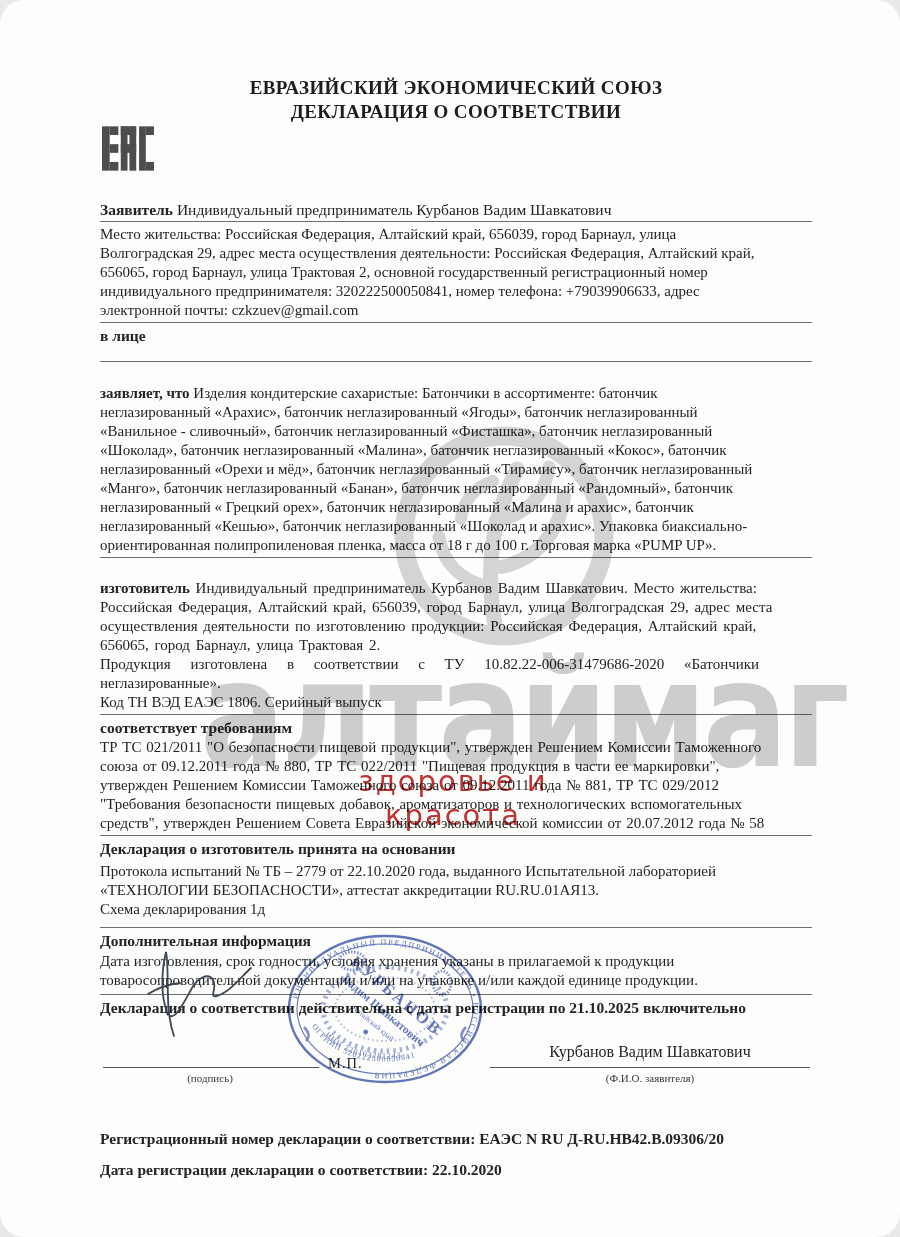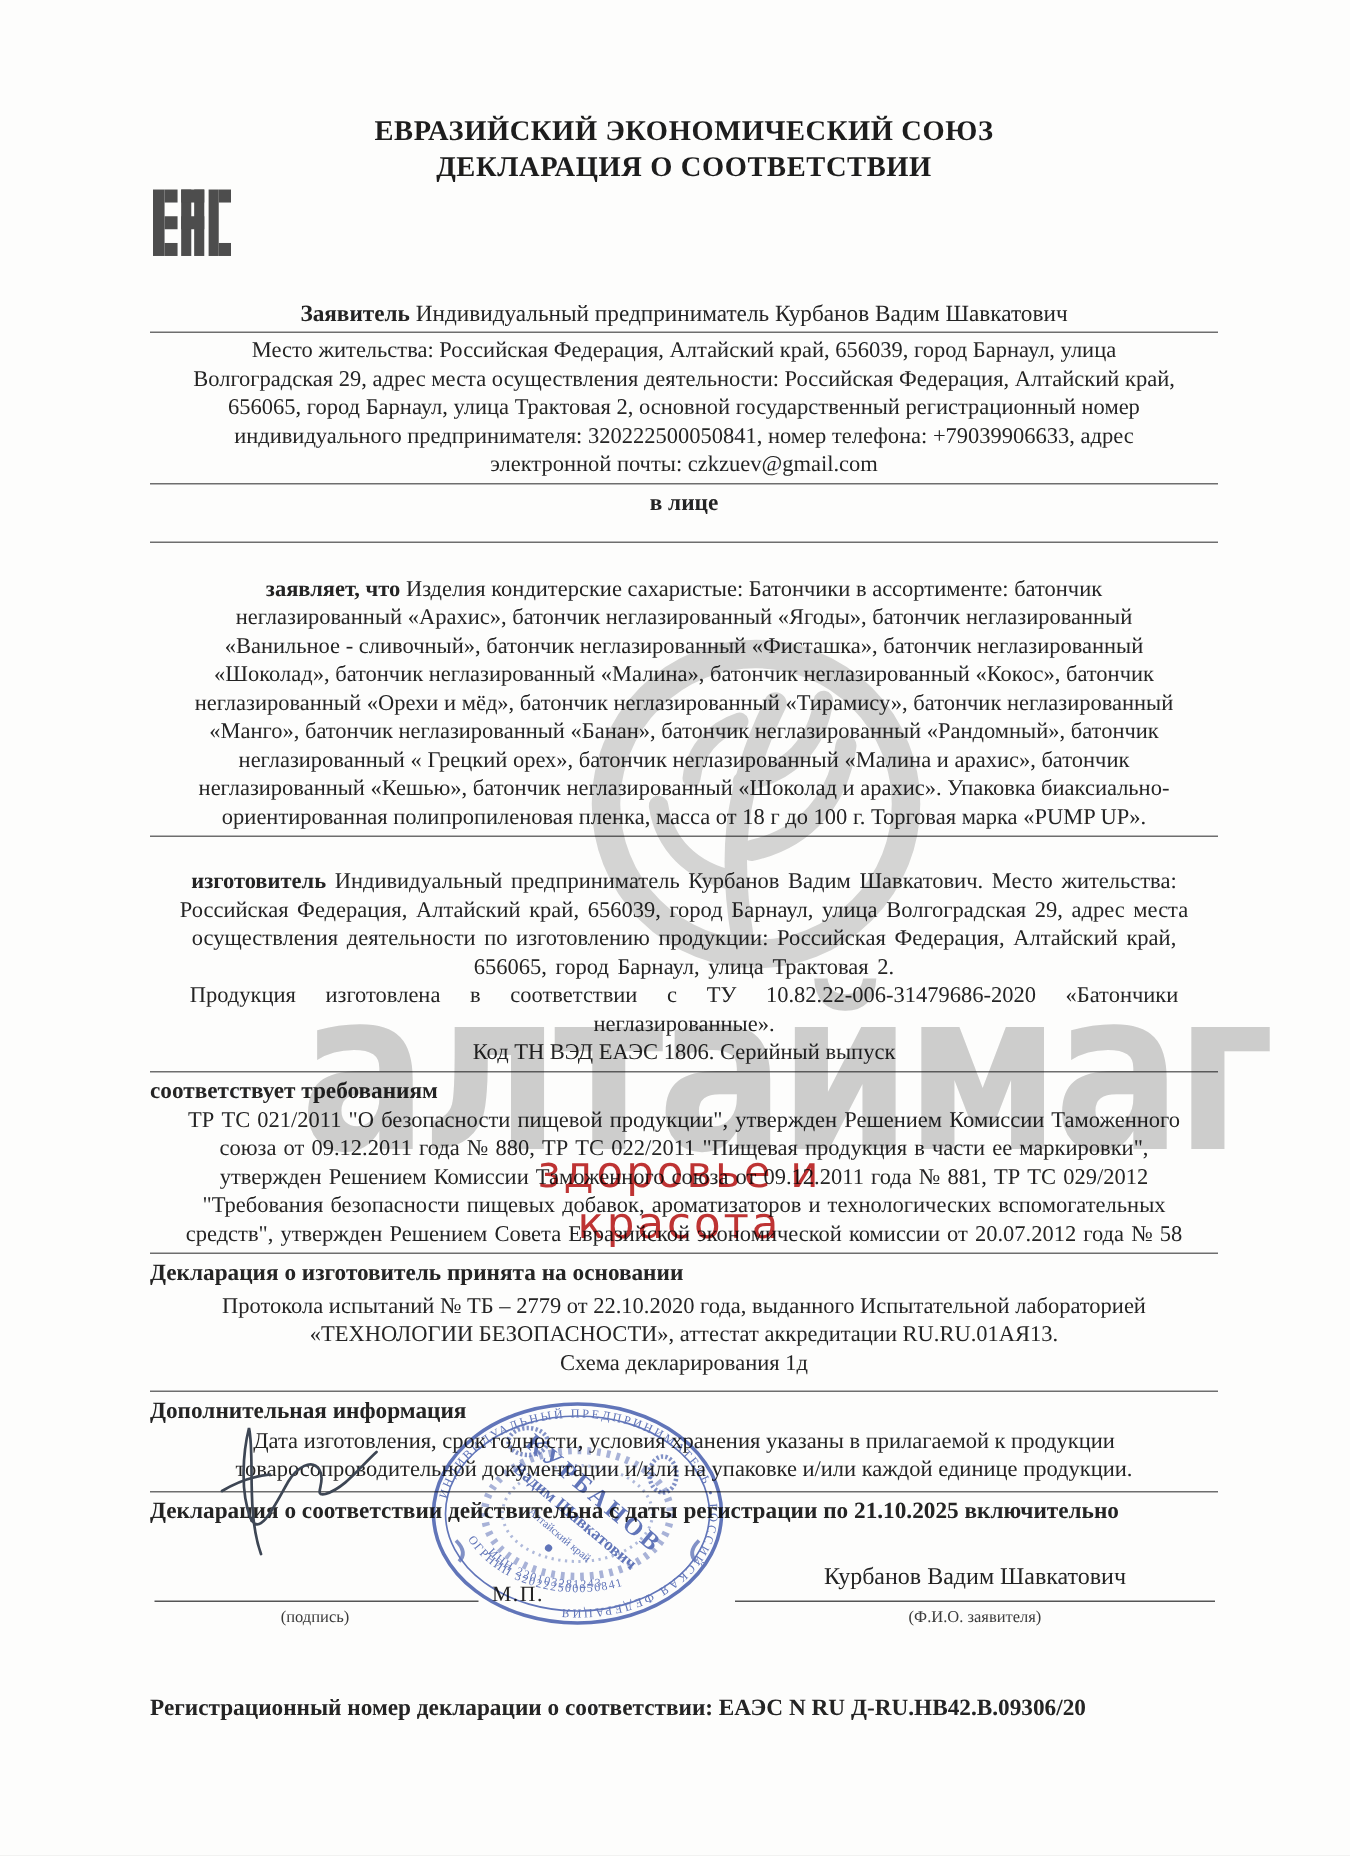--- a/index.html
+++ b/index.html
@@ -1,25 +1,25 @@
 <!DOCTYPE html>
 <html><head>
 <meta charset="utf-8">
 <style>
   html,body{margin:0;padding:0;background:#e9e9e9;}
   .page{
     position:relative; width:900px; height:1237px; margin:0 auto;
     background:#fdfdfc; overflow:hidden;
-    font-family:"Liberation Serif", serif; color:#242424;
+    font-family:"Liberation Serif", serif; color:#242424;border-radius:24px;
   }
   .col{position:absolute; left:100px; top:0; width:712px;}
   .title{ text-align:center; font-weight:bold; font-size:19px; line-height:24px; letter-spacing:.4px; color:#1d1d1d;}
   .title-union{margin-top:76px;}
   .eac{position:absolute; left:2px; top:125px; width:52px; height:47px;}
-  .rule{border-bottom:1.2px solid #6e6e6e;text-align:center;}
+  .rule{border-bottom:1.2px solid #6e6e6e;}
   .body-txt{font-size:15px; line-height:19px; white-space:pre-line;}
   .lead{font-weight:bold;}
   .row-applicant{margin-top:76px; font-size:15.5px; line-height:19px; padding-bottom:2px;}
   .p-residence{margin-top:3px; padding-bottom:2px;}
   .row-inlice{margin-top:3px; font-size:15.5px; line-height:19px; font-weight:bold; padding-bottom:16px;}
   .p-declares{margin-top:3px; padding-bottom:2px;}
   .blk-manufacturer{margin-top:2px; padding-bottom:2px;}
   .p-manufacturer{word-spacing:2px;}
   .p-production::first-line{word-spacing:16px;}
   .h-bold{margin-top:3px; font-size:15.5px; line-height:19px; font-weight:bold;}
@@ -139,20 +139,23 @@
       <div class="sig-caption cap-podpis">(подпись)</div>
       <div class="mp">М.П.</div>
       <div class="sig-fio">Курбанов Вадим Шавкатович</div>
       <div class="sig-line sig-line-right"></div>
       <div class="sig-caption cap-fio">(Ф.И.О. заявителя)</div>
     </div>
 
     <div class="b-reg">
       <span>Регистрационный номер декларации о соответствии:</span><span> ЕАЭС N RU Д-RU.НВ42.В.09306/20</span>
     </div>
+    <div class="b-reg b-regdate">
+      <span>Дата регистрации декларации о соответствии:</span><span> 22.10.2020</span>
+    </div>
 
   </div>
 
   <svg class="wm-leaf" viewBox="0 0 242 242" aria-hidden="true">
     <g stroke="#bdbdbd" fill="none" stroke-linecap="round">
       <circle cx="121" cy="119" r="100" stroke-width="19"></circle>
       <path d="M112,208 C104,160 104,112 134,52" stroke-width="15"></path>
       <path d="M118,150 C154,142 176,116 181,80" stroke-width="14"></path>
       <path d="M112,104 C144,99 162,78 166,50" stroke-width="13"></path>
       <path d="M106,170 C78,164 60,146 56,120" stroke-width="13"></path>

